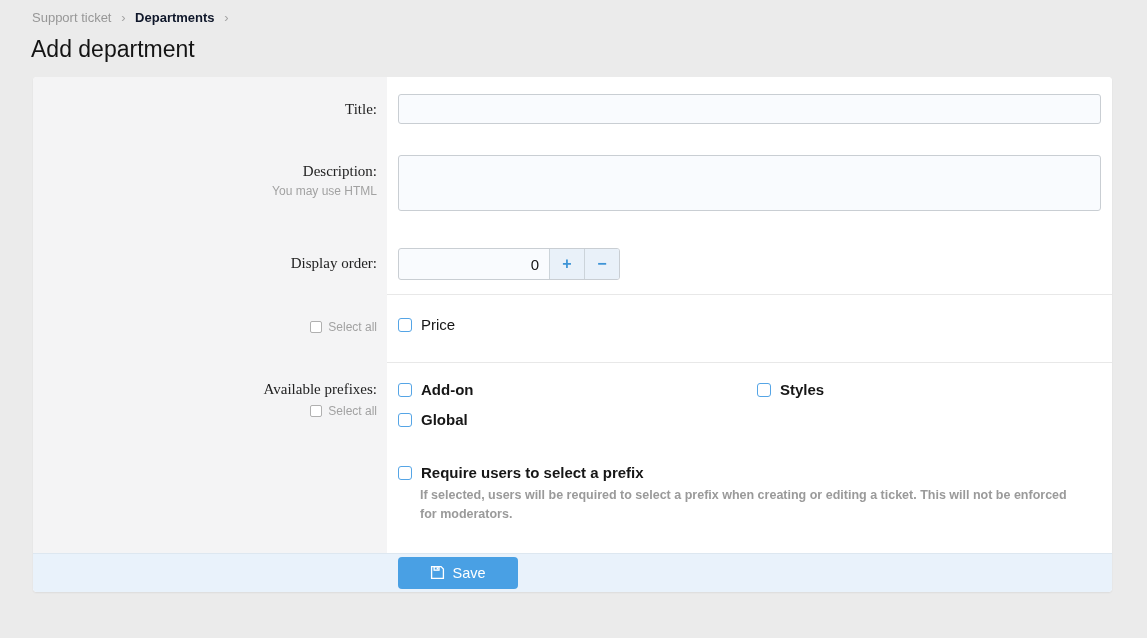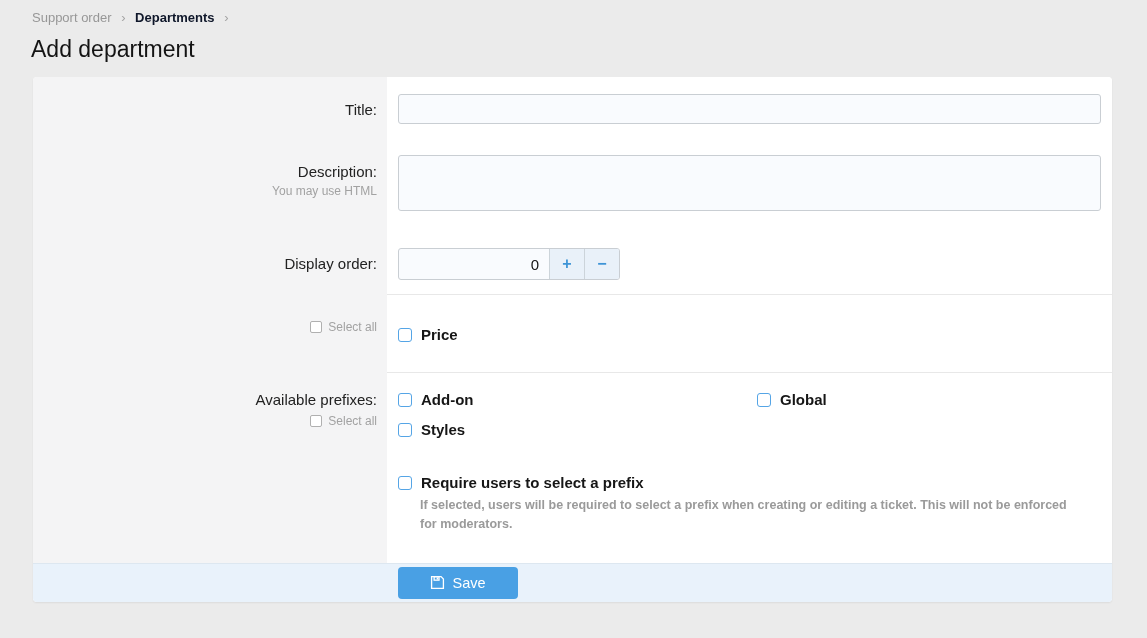--- a/index.html
+++ b/index.html
@@ -35,38 +35,38 @@
     background: #ffffff;
   }
   .form-row { display: flex; }
   .label-cell {
     width: 354px;
     flex: 0 0 354px;
     background: #f4f4f5;
     text-align: right;
     padding-right: 10px;
   }
-  .label-cell .main-label { font-size: 15px; color: #222; }
+  .label-cell .main-label { font-size: 15px; color: #222; font-family: Liberation Serif, serif; }
   .label-cell .hint { font-size: 12px; color: #a2a2a2; margin-top: 4px; }
   .content-cell {
     flex: 1 1 auto;
     background: #ffffff;
     padding-left: 11px;
     padding-right: 11px;
   }
   .content-cell.bordered { border-top: 1px solid #e8e8e8; }
   
   .row-title .label-cell { padding-top: 24px; }
   .row-title .content-cell { padding-top: 17px; padding-bottom: 15px; }
   .row-desc .label-cell { padding-top: 24px; }
   .row-desc .content-cell { padding-top: 16px; padding-bottom: 15px; }
   .row-order .label-cell { padding-top: 25px; }
   .row-order .content-cell { padding-top: 18px; padding-bottom: 14px; }
   .row-fields .label-cell { padding-top: 20px; }
-  .row-fields .content-cell { padding-top: 31px; padding-bottom: 29px; font-weight: bold; }
+  .row-fields .content-cell { padding-top: 21px; padding-bottom: 29px; }
   .row-prefixes .label-cell { padding-top: 19px; }
   .row-prefixes .content-cell { padding-top: 18px; padding-bottom: 28px; font-weight: bold; }
   
   .text-input {
     width: 100%;
     height: 30px;
     background: #f9fbfe;
     border: 1px solid #c9ced3;
     border-radius: 3px;
     font-family: "Liberation Sans", sans-serif;
@@ -179,21 +179,21 @@
     gap: 7px;
     cursor: pointer;
     padding: 0 16px;
   }
   .save-button svg { display: block; }
 </style>
 </head>
 <body>
 
 <div class="breadcrumb">
-  <span class="crumb">Support order</span>
+  <span class="crumb">Support ticket</span>
   <span class="sep">›</span>
   <span class="crumb current">Departments</span>
   <span class="sep">›</span>
 </div>
 
 <h1 class="page-title">Add department</h1>
 
 <div class="panel">
 
   <div class="form-row row-title">
@@ -256,25 +256,25 @@
       </div>
     </div>
     <div class="content-cell bordered">
       <div class="prefix-grid">
         <label class="check-line">
           <span class="checkbox"></span>
           <span class="check-label">Add-on</span>
         </label>
         <label class="check-line">
           <span class="checkbox"></span>
+          <span class="check-label">Styles</span>
+        </label>
+        <label class="check-line">
+          <span class="checkbox"></span>
           <span class="check-label">Global</span>
-        </label>
-        <label class="check-line">
-          <span class="checkbox"></span>
-          <span class="check-label">Styles</span>
         </label>
       </div>
 
       <div class="require-block">
         <label class="check-line">
           <span class="checkbox"></span>
           <span class="check-label">Require users to select a prefix</span>
         </label>
         <div class="require-hint">If selected, users will be required to select a prefix when creating or editing a ticket. This will not be enforced for moderators.</div>
       </div>

